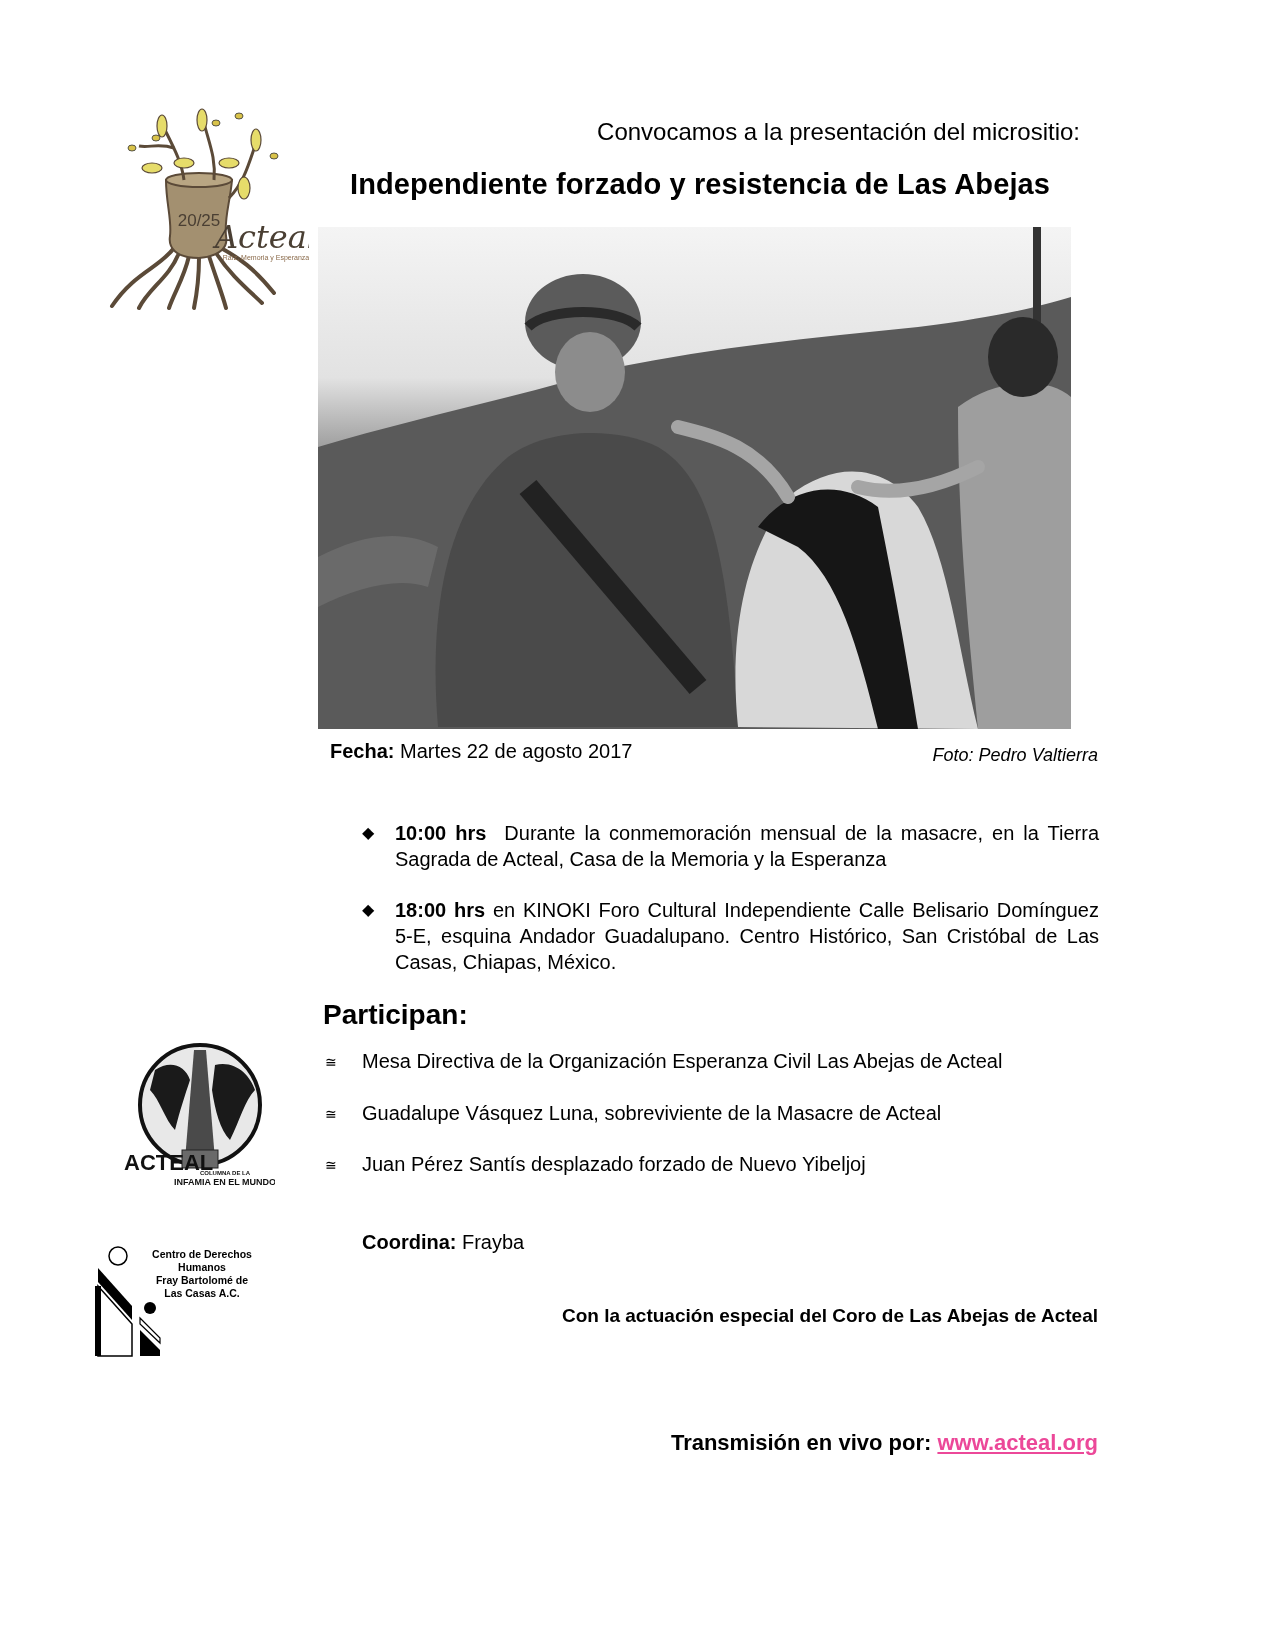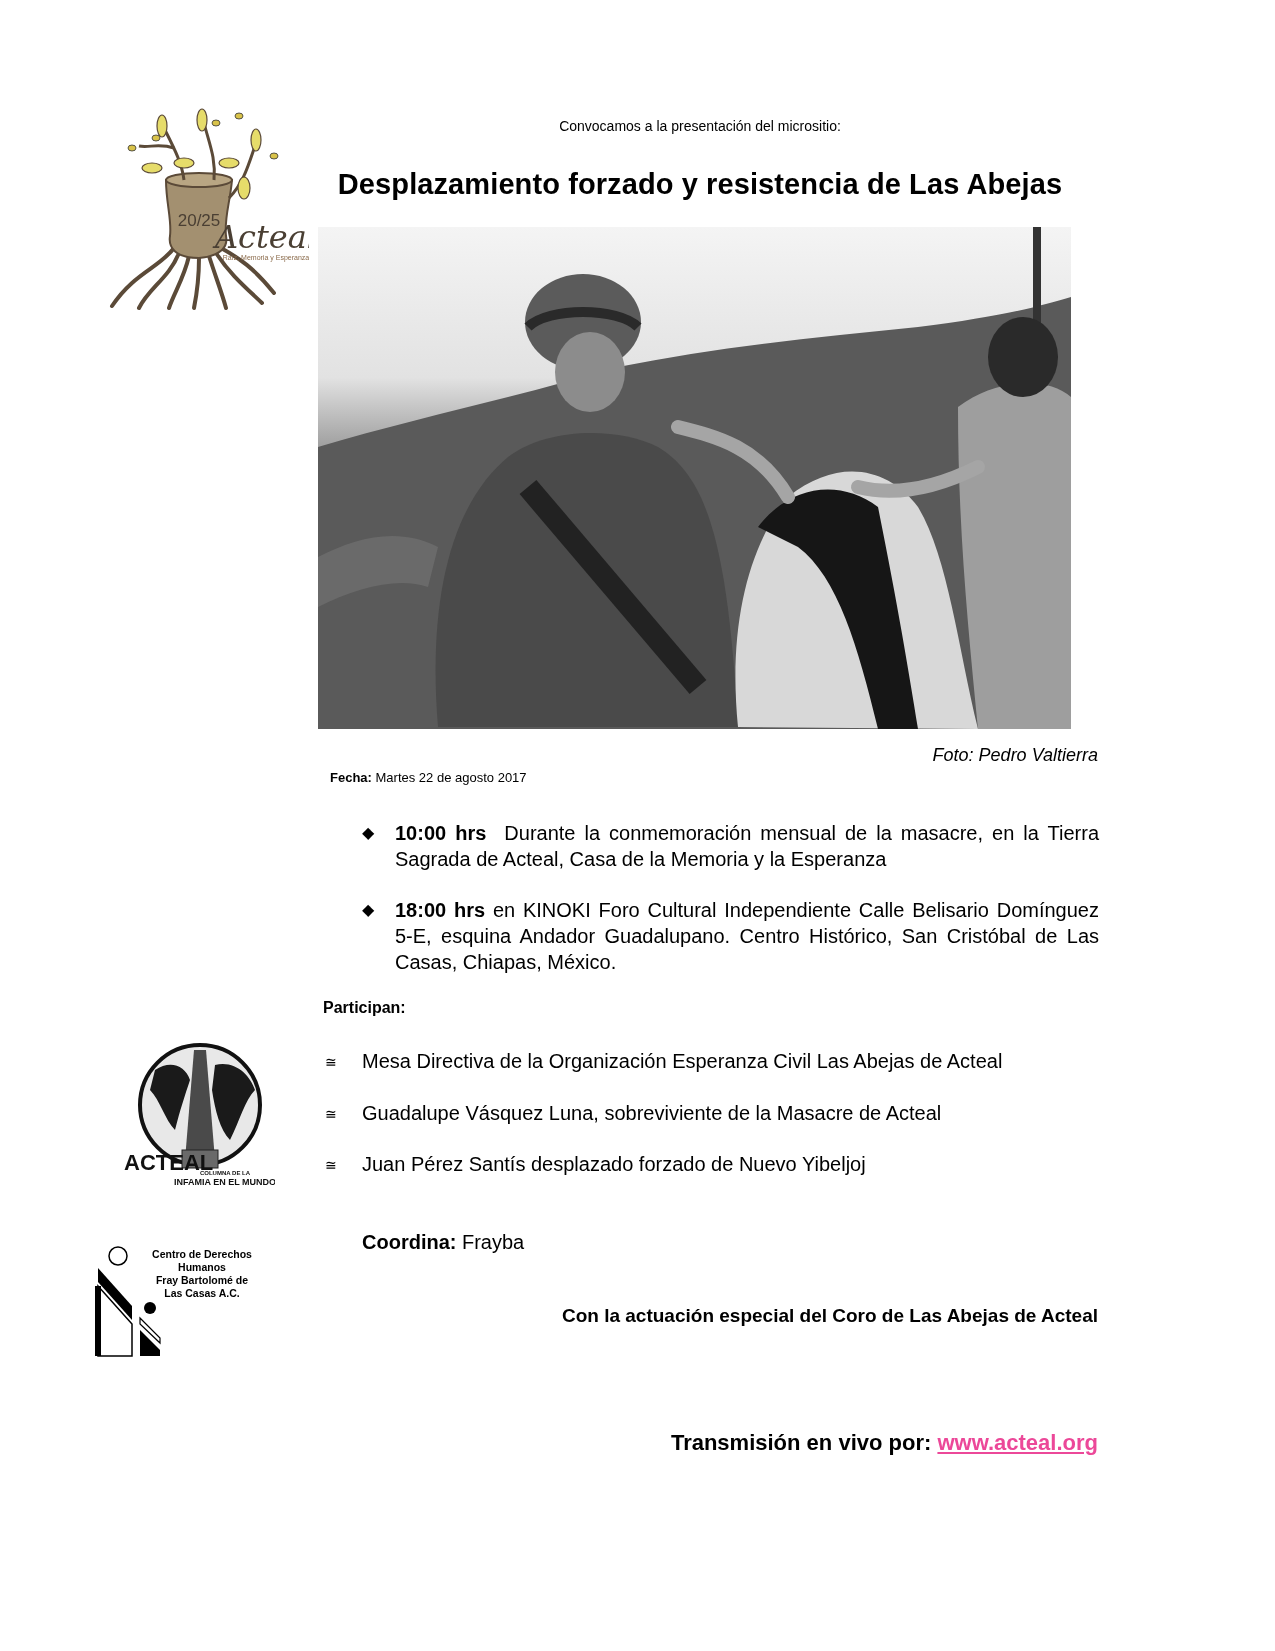--- a/index.html
+++ b/index.html
@@ -5,41 +5,41 @@
     html, body { margin: 0; padding: 0; background: #ffffff; }
     body {
       width: 1275px; height: 1651px; position: relative; overflow: hidden;
       font-family: "Liberation Sans", sans-serif; color: #000;
     }
     .abs { position: absolute; }
 
     
     #logo-tree { left: 104px; top: 108px; width: 205px; height: 205px; }
 
-    .intro { left: 320px; width: 760px; top: 118px; text-align: center; font-size: 14px; }
+    .intro { left: 320px; width: 760px; top: 118px; text-align: right; font-size: 24px; }
     .title { left: 300px; width: 800px; top: 168px; text-align: center; font-size: 29px; font-weight: bold; letter-spacing: 0.1px; }
 
     
     #photo { left: 318px; top: 227px; width: 753px; height: 502px; overflow: hidden; background: #888; }
     #photo svg { display: block; }
 
     .credit { left: 800px; width: 298px; top: 745px; text-align: right; font-size: 18px; font-style: italic; }
 
-    .fecha { left: 330px; top: 770px; font-size: 13px; }
+    .fecha { left: 330px; top: 740px; font-size: 20px; }
     .fecha b { font-weight: bold; }
 
     .bullet-block { left: 362px; width: 737px; font-size: 20px; line-height: 26px; }
     .bullet-block .diamond { position: absolute; left: 0; top: 0; font-size: 16px; }
     .bullet-block .text { position: absolute; left: 33px; width: 704px; text-align: justify; }
     .bullet-block .text b { font-weight: bold; margin-top: 7px; }
     #b1 { top: 820px; }
     #b2 { top: 897px; }
     #b2 .text { text-align: justify; text-align-last: left; }
 
-    .participan { left: 323px; top: 999px; font-size: 16px; font-weight: bold; }
+    .participan { left: 323px; top: 999px; font-size: 28px; font-weight: bold; }
 
     .part-item { left: 325px; font-size: 20px; }
     .part-item .cong { position: absolute; left: 0; top: 4px; font-size: 14px; }
     .part-item .ptext { position: absolute; left: 37px; white-space: nowrap; }
     #p1 { top: 1050px; }
     #p2 { top: 1102px; }
     #p3 { top: 1153px; }
 
     .coordina { left: 362px; top: 1231px; font-size: 20px; }
     .coordina b { font-weight: bold; }
@@ -101,21 +101,21 @@
       <ellipse cx="112" cy="15" rx="4" ry="3"></ellipse>
       <ellipse cx="135" cy="8" rx="4" ry="3"></ellipse>
       <ellipse cx="170" cy="48" rx="4" ry="3"></ellipse>
     </g>
     <text x="162" y="140" text-anchor="middle" font-family="DejaVu Serif, serif" font-style="italic" font-size="32" fill="#4a3f33">Acteal</text>
     <text x="162" y="152" text-anchor="middle" font-family="Liberation Sans, sans-serif" font-size="7" fill="#8a6a4a">Raíz, Memoria y Esperanza</text>
   </svg>
 </div>
 
 <div class="abs intro">Convocamos a la presentación del micrositio:</div>
-<div class="abs title">Desplazamiento forzado y resistencia de Las Abejas</div>
+<div class="abs title">Independiente forzado y resistencia de Las Abejas</div>
 
 <div id="photo" class="abs">
   <svg width="753" height="502" viewBox="0 0 753 502">
     <defs>
       <linearGradient id="sky" x1="0" y1="0" x2="0" y2="1">
         <stop offset="0" stop-color="#f4f4f4"></stop>
         <stop offset="0.3" stop-color="#e2e2e2"></stop>
         <stop offset="0.45" stop-color="#9a9a9a"></stop>
         <stop offset="1" stop-color="#3a3a3a"></stop>
       </linearGradient>

